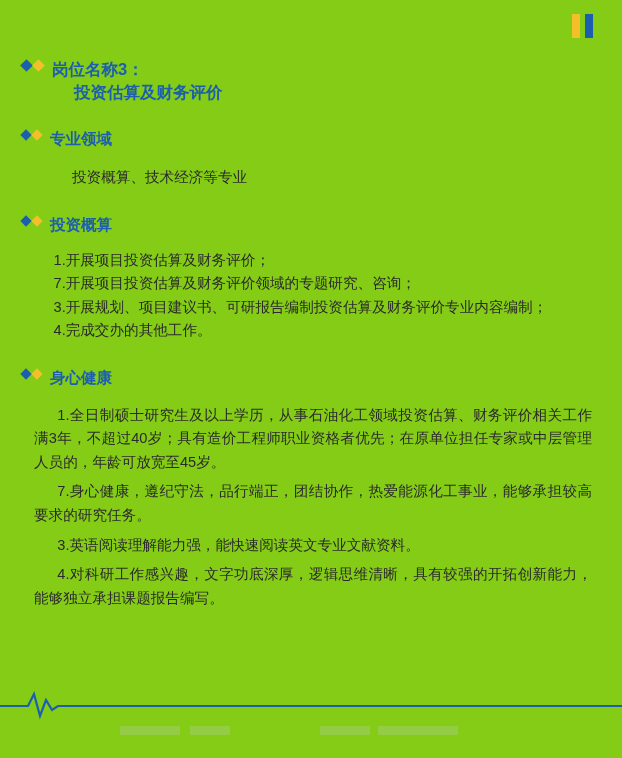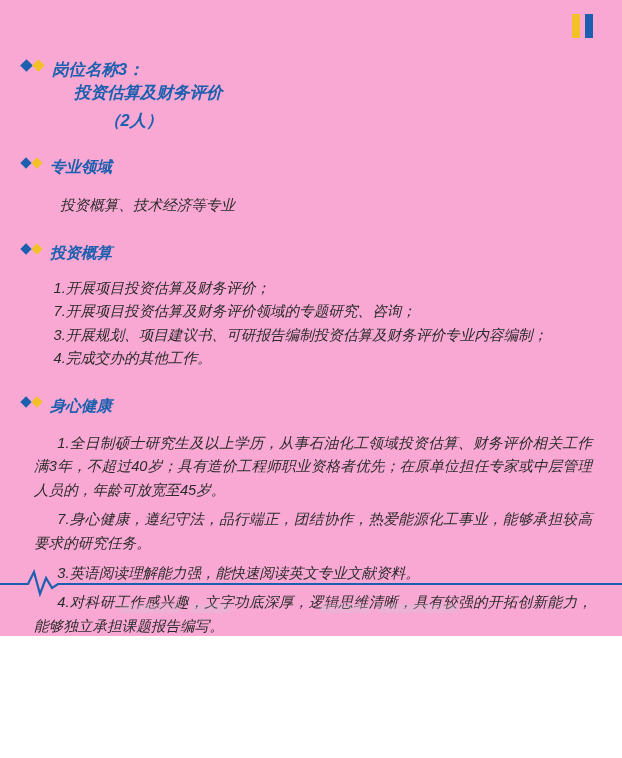--- a/index.html
+++ b/index.html
@@ -9,24 +9,23 @@
   body {
     width: 622px;
     height: 758px;
     background: #ffffff;
     font-family: "Liberation Sans", sans-serif;
     overflow: hidden;
   }
   .page {
     position: relative;
     width: 622px;
-    height: 636px;
-    background: #f9a8d4;
+    height: 758px;
+    background: #84cc16;
     box-sizing: border-box;
-    font-style: italic;
   }
   
   .corner-mark {
     position: absolute;
     top: 14px;
     right: 24px;
     width: 26px;
     height: 24px;
   }
   .corner-mark .bar {
@@ -102,21 +101,21 @@
 
   .body-text {
     color: #2b2b2b;
     font-size: 14.6px;
     line-height: 1.62;
     margin-top: 10px;
     padding-left: 16px;
     text-align: justify;
   }
   .body-text p {
-    margin: 0;
+    margin: 12px;
   }
   .field-text {
     padding-left: 38px;
     margin-top: 16px;
   }
   .duties {
     margin-top: 12px;
     padding-left: 14px;
   }
   .duties p {
@@ -168,21 +167,20 @@
   <div class="content">
 
     <div class="head-row">
       <span class="diamonds">
         <span class="dia blue"></span>
         <span class="dia yellow"></span>
       </span>
       <span class="head-text title">岗位名称3：</span>
     </div>
     <div class="title-line2">投资估算及财务评价</div>
-    <div class="title-line3">（2人）</div>
 
     <div class="head-row section-head">
       <span class="diamonds">
         <span class="dia blue small"></span>
         <span class="dia yellow small"></span>
       </span>
       <span class="head-text">专业领域</span>
     </div>
     <div class="body-text field-text">
       <p>投资概算、技术经济等专业</p>

